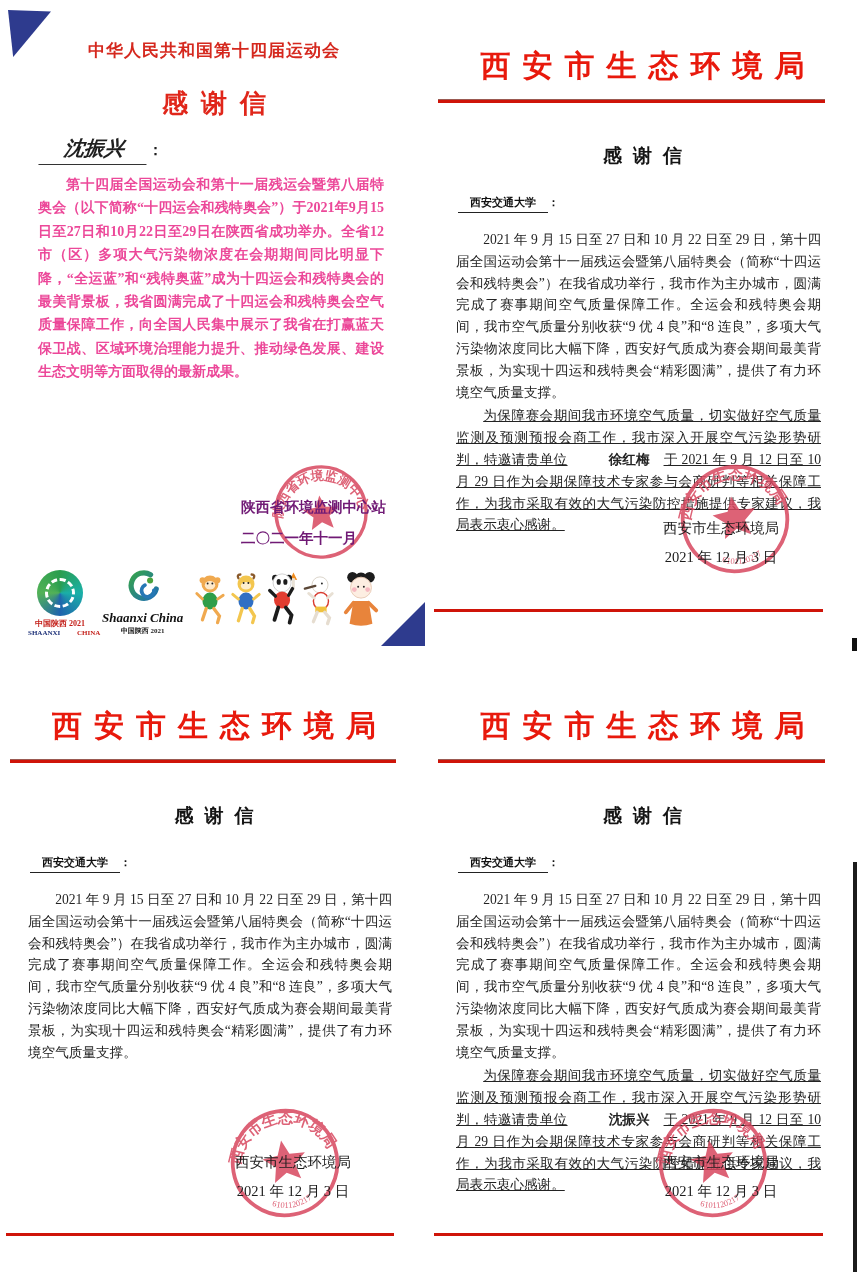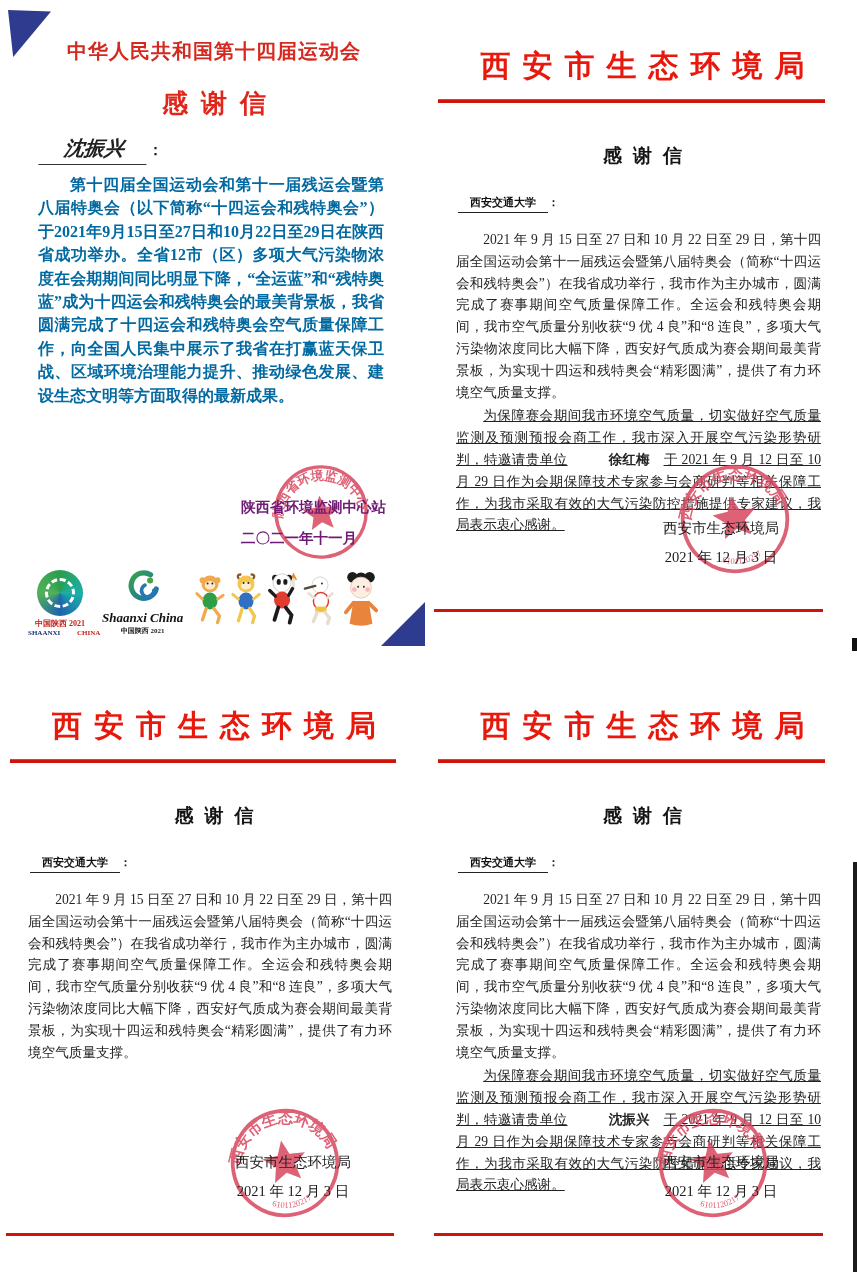--- a/index.html
+++ b/index.html
@@ -9,31 +9,31 @@
   .q-tl{left:0;top:0;width:428px;height:660px;}
   .q-tr{left:428px;top:0;width:429px;height:660px;}
   .q-bl{left:0;top:660px;width:428px;height:612px;}
   .q-br{left:428px;top:660px;width:429px;height:612px;}
 
   
   .l1-corner{position:absolute;left:8px;top:10px;width:43px;height:47px;background:#2e3b8e;
              clip-path:polygon(0 0,100% 3%,12% 100%);}
   .l1-corner-br{position:absolute;right:3px;bottom:14px;width:44px;height:44px;background:#2e3b8e;
              clip-path:polygon(100% 0,100% 100%,0 100%);}
-  .l1-title{margin:38px 6px 0;text-align:center;font-weight:bold;font-size:20px;line-height:26px;
+  .l1-title{margin:38px 6px 0;text-align:center;font-weight:bold;font-size:17px;line-height:26px;
             color:#d5281e;letter-spacing:1px;}
   .l1-heading{margin-top:22px;text-align:center;font-size:26px;font-weight:bold;color:#e0261a;}
   .ls-big{letter-spacing:13px;margin-right:-13px;}
   .ls-mid{letter-spacing:11px;margin-right:-11px;}
   .ls-hdr{letter-spacing:12px;margin-right:-12px;}
   .l1-recipient{margin:14px 0 0 40px;font-size:15px;font-weight:bold;}
   .l1-name{display:inline-block;min-width:108px;text-align:center;border-bottom:1.5px solid #333;
            font-size:20px;font-style:italic;font-weight:bold;transform:skewX(-6deg);padding-bottom:2px;}
-  .l1-body{margin:8px 44px 0 38px;font-size:16px;line-height:23.4px;text-align:justify;
-           text-indent:2em;font-weight:600;color:#0369a1;}
+  .l1-body{margin:8px 44px 0 38px;font-size:14px;line-height:23.4px;text-align:justify;
+           text-indent:2em;font-weight:600;color:#ec4899;}
   .l1-body.p2{margin-top:3px;}
   .l1-sign{position:absolute;right:42px;top:492px;text-align:left;font-size:14.5px;line-height:31px;
            font-weight:600;z-index:2;color:#701a75;}
   .stamp{position:absolute;z-index:1;opacity:.85;}
   .l1-stamp{left:272px;top:463px;transform:rotate(-6deg);}
   .l1-logos{position:absolute;left:28px;right:48px;bottom:12px;height:78px;display:flex;
             align-items:flex-start;justify-content:space-between;}
   .logo-emblem{width:64px;text-align:center;}
   .emblem-circle{width:46px;height:46px;margin:0 auto;border-radius:50%;position:relative;
       background:conic-gradient(#2a9d4e,#1ab0a8,#1f64ad,#53b257,#2a9d4e);}

